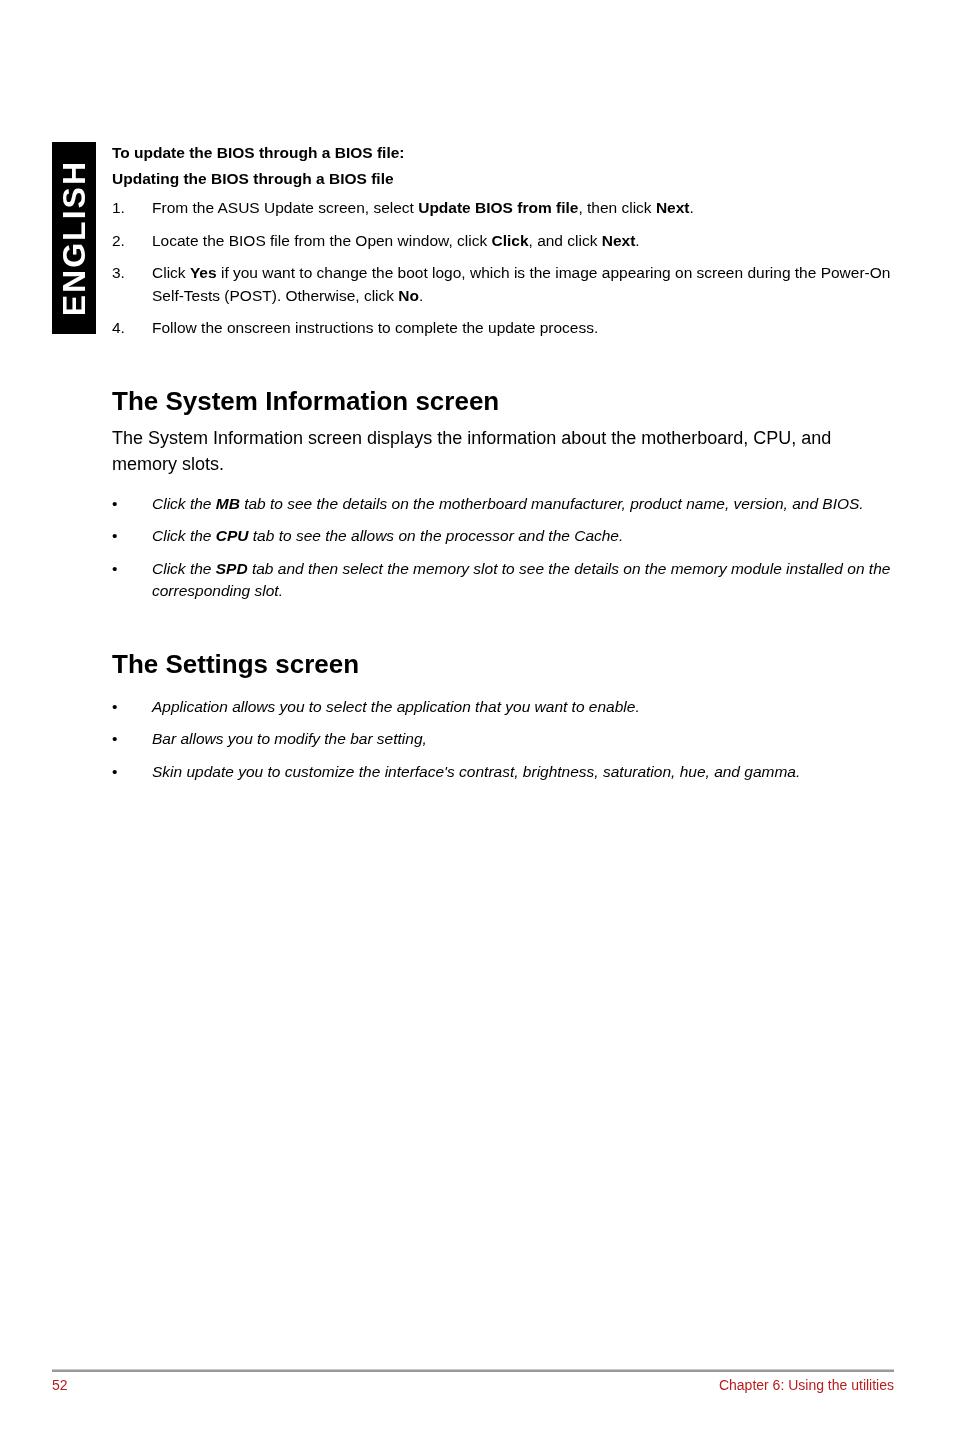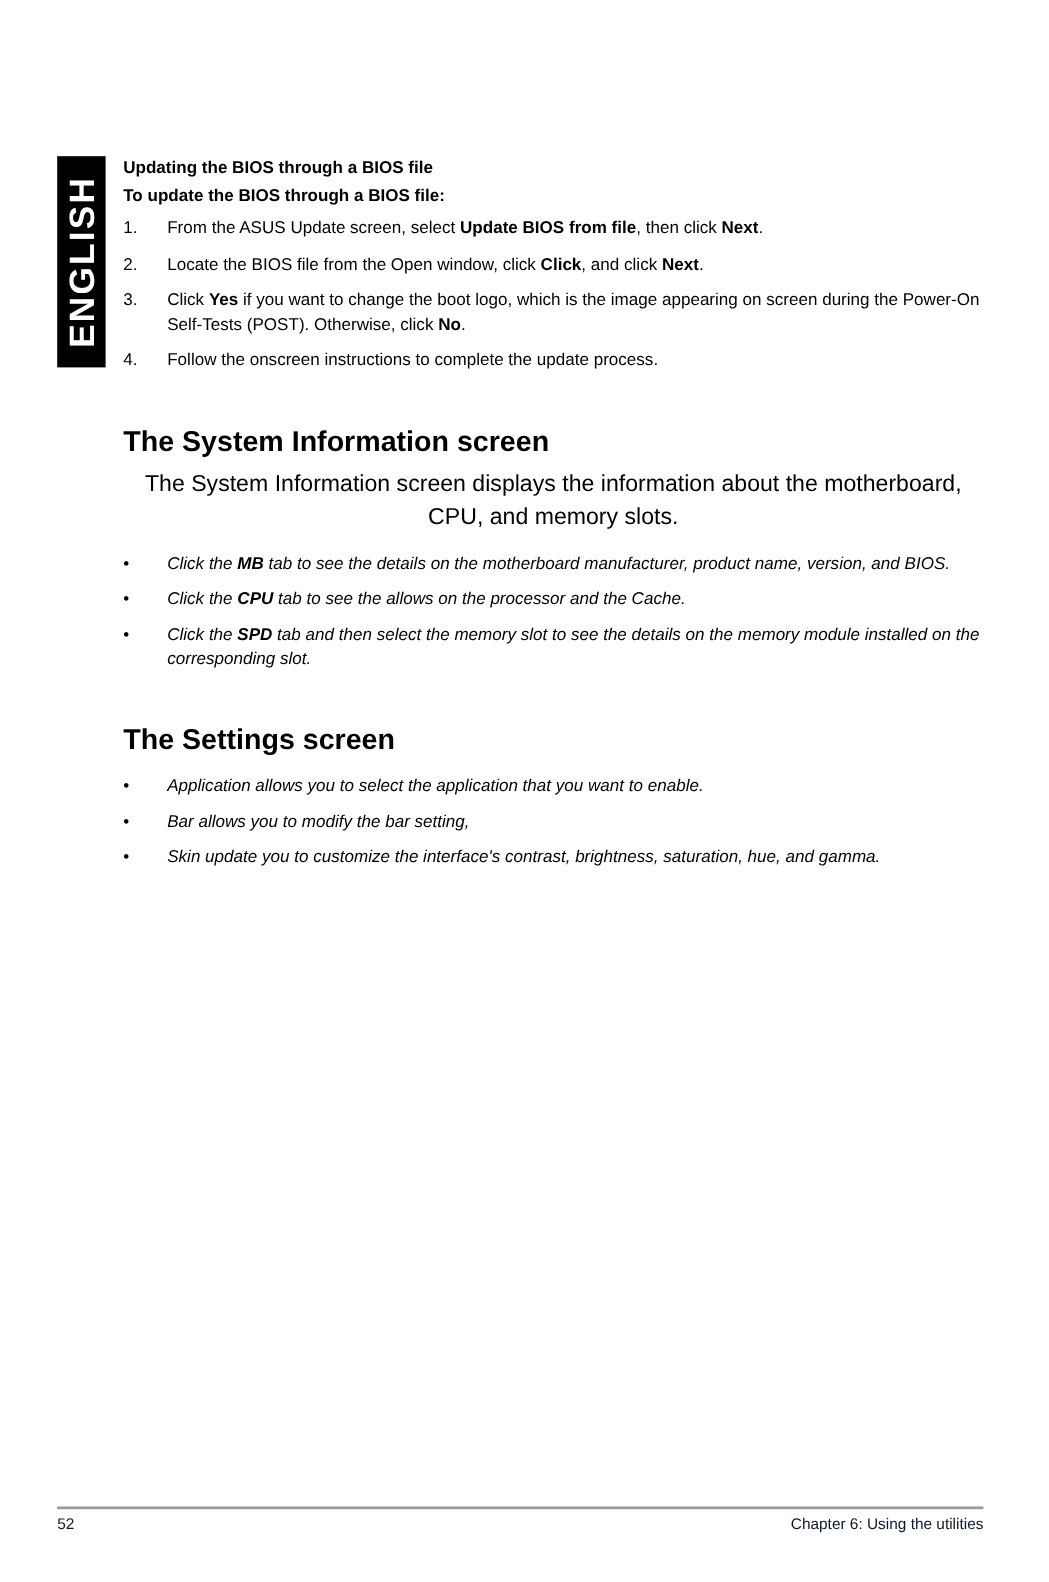--- a/index.html
+++ b/index.html
@@ -46,24 +46,23 @@
       margin-bottom: 4px;
       line-height: 1.4;
     }
     .section-heading {
       font-weight: bold;
       font-size: 26px;
       margin-top: 46px;
       margin-bottom: 8px;
     }
     .body-text {
-      font-size: 21px;
+      font-size: 18px;
       line-height: 1.45;
       margin-bottom: 6px;
-      text-align: center;
     }
     ol.num-list {
       list-style: none;
       margin-top: 8px;
     }
     ol.num-list li {
       display: flex;
       font-size: 15.5px;
       line-height: 1.45;
       margin-bottom: 10px;
@@ -97,42 +96,42 @@
     .footer {
       position: absolute;
       bottom: 45px;
       left: 52px;
       right: 60px;
       border-top: 2px solid #999;
       padding-top: 5px;
       display: flex;
       justify-content: space-between;
       font-size: 14px;
-      color: #0f172a;
+      color: #b91c1c;
     }
     .footer-line2 {
       position: absolute;
       bottom: 68px;
       left: 52px;
       right: 60px;
       height: 1px;
       background: #ccc;
     }
   </style>
 </head>
 <body>
 
 <div class="sidebar-tab">
   <span>ENGLISH</span>
 </div>
 
 <div class="content">
 
+  <div class="bold-heading">To update the BIOS through a BIOS file:</div>
   <div class="bold-heading">Updating the BIOS through a BIOS file</div>
-  <div class="bold-heading">To update the BIOS through a BIOS file:</div>
 
   <ol class="num-list">
     <li>
       <span class="num">1.</span>
       <span class="txt">
         <span>From the ASUS Update screen, select </span><span class="b">Update BIOS from file</span><span>, then click </span><span class="b">Next</span><span>.</span>
       </span>
     </li>
     <li>
       <span class="num">2.</span>

